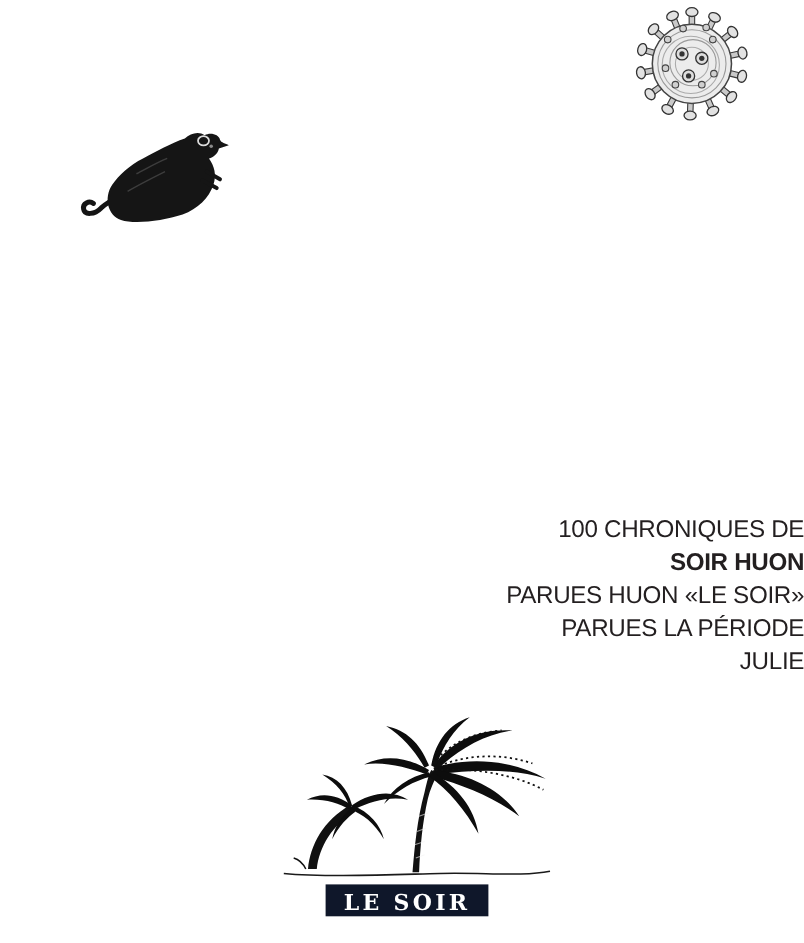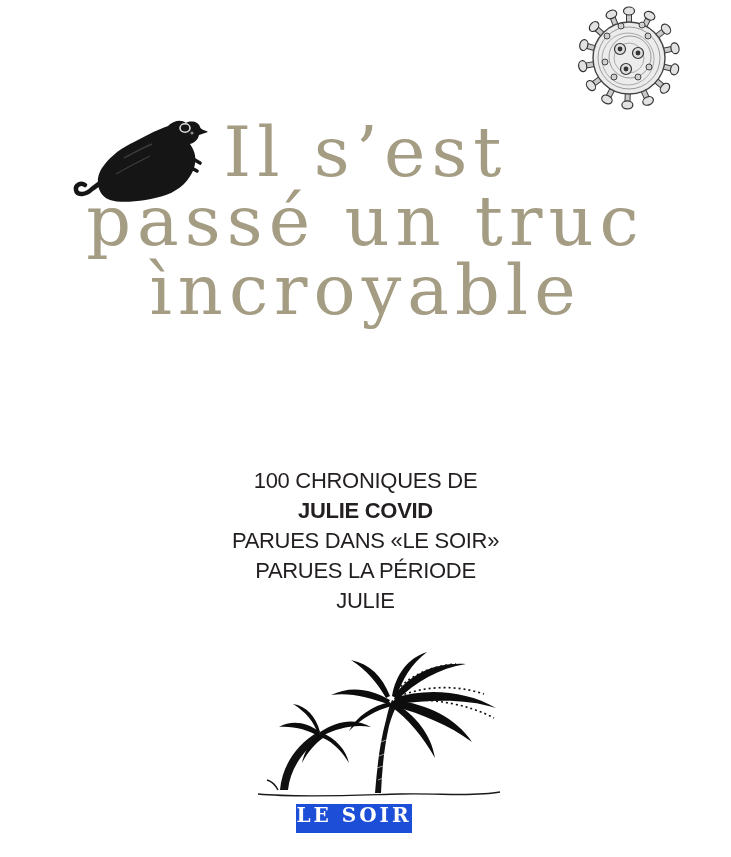--- a/index.html
+++ b/index.html
@@ -20,31 +20,31 @@
     text-align:center;
     font-family:"DejaVu Serif", serif;
     font-size:70px;line-height:69px;
     letter-spacing:6px;
     color:#a49d84;
   }
   .title .t-line{white-space:nowrap;}
   
   .subtitle{
     position:absolute;left:0;top:466px;width:731px;
-    text-align:center;
+    text-align:right;
     font-size:22px;line-height:30px;letter-spacing:-0.3px;
     color:#231f20;
   }
   .subtitle .s-line{white-space:nowrap;}
   .subtitle .s-bold{font-weight:700;}
   
   .logo{
-    position:absolute;left:296px;top:804px;width:116px;height:29px;
-    background:#1d4ed8;
-    display:flex;align-items:flex-start;justify-content:center;
+    position:absolute;left:296px;top:804px;width:148px;height:29px;
+    background:#0f172a;
+    display:flex;align-items:flex-end;justify-content:center;
   }
   .logo span{
     color:#ffffff;
     font-family:"DejaVu Serif", serif;
     font-weight:700;font-size:20px;letter-spacing:3px;
     transform:translateY(-1px);
   }
 </style>
 </head>
 <body>
@@ -145,30 +145,25 @@
              C123,33 125,41 122,50
              C118,62 108,72 94,77
              C76,83 50,86 38,82 Z" fill="#151515"></path>
     <ellipse cx="113" cy="10" rx="5" ry="4.2" fill="none" stroke="#dcdcdc" stroke-width="1.6"></ellipse>
     <circle cx="120" cy="15" r="1.6" fill="#8a8a8a"></circle>
     <path d="M116,38 L128,45 M112,46 L125,53" stroke="#151515" stroke-width="3.6" stroke-linecap="round"></path>
     <path d="M52,40 C60,36 70,30 80,26" stroke="#3d3d3d" stroke-width="1.4" fill="none"></path>
     <path d="M44,56 C54,50 66,44 78,38" stroke="#3d3d3d" stroke-width="1.2" fill="none"></path>
   </svg>
 
-  <div class="title">
-    <div class="t-line">Il s’est</div>
-    <div class="t-line">passé un truc</div>
-    <div class="t-line">ìncroyable</div>
-  </div>
 
   <div class="subtitle">
     <div class="s-line">100 CHRONIQUES DE</div>
-    <div class="s-line s-bold">JULIE COVID</div>
-    <div class="s-line">PARUES DANS «LE SOIR»</div>
+    <div class="s-line s-bold">SOIR HUON</div>
+    <div class="s-line">PARUES HUON «LE SOIR»</div>
     <div class="s-line">PARUES LA PÉRIODE</div>
     <div class="s-line">JULIE</div>
   </div>
 
   <svg class="palms" viewBox="0 0 255 152">
 
     <path d="M8,146 C50,150 110,147 150,146 C190,145 225,149 250,144" fill="none" stroke="#1a1a1a" stroke-width="1.4"></path>
 
     <path d="M125,145 C127,122 129,98 136,72 C138,64 139,58 142,52 L148,55 C144,63 141,70 139,78 C134,100 132,122 131,145 Z" fill="#111"></path>
     <path d="M128,132 l8,-3 M127,120 l9,-3 M129,108 l8,-3 M131,94 l8,-3" stroke="#f2f2f2" stroke-width="1" opacity="0.6"></path>

